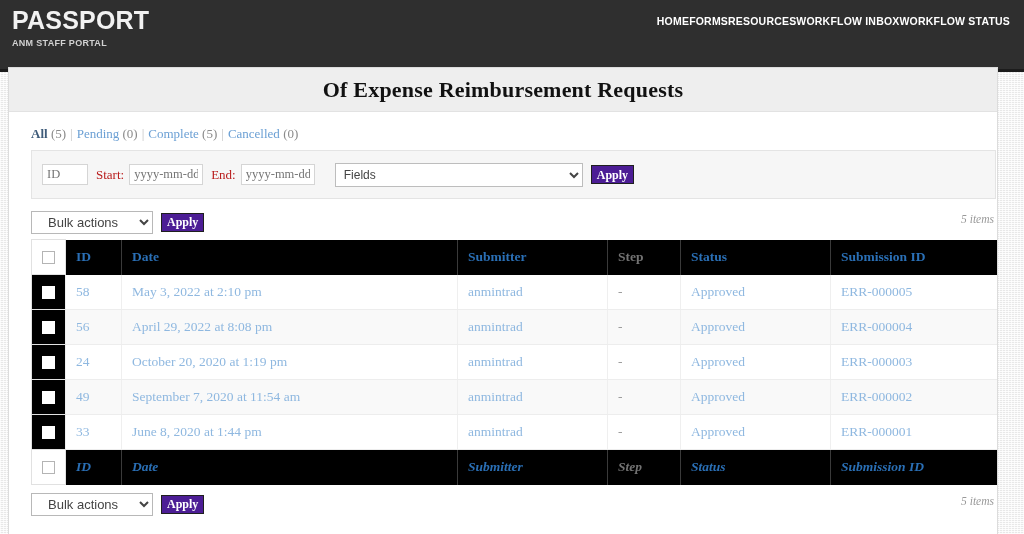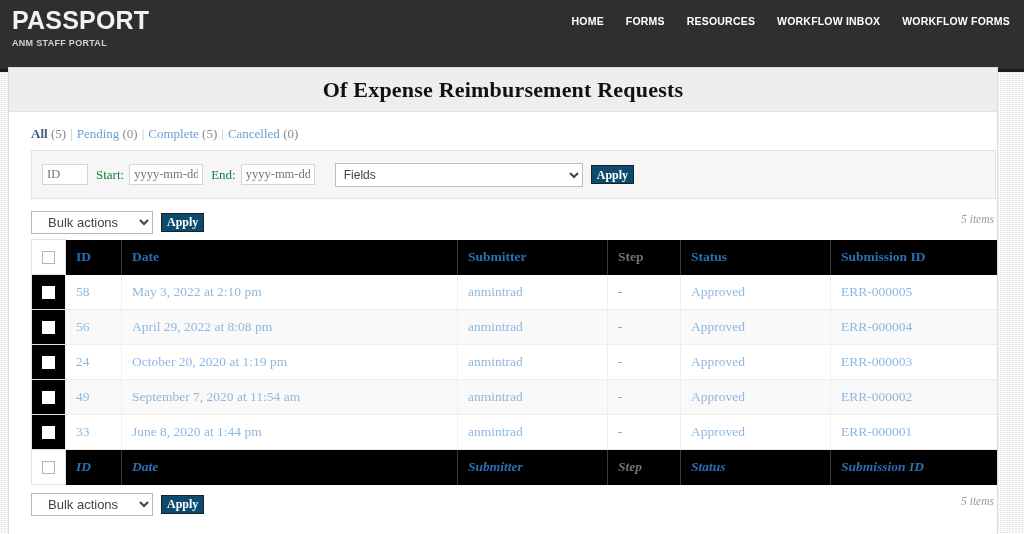--- a/index.html
+++ b/index.html
@@ -51,21 +51,20 @@
     font-size: 9px;
     color: #d2d2d2;
     letter-spacing: .3px;
     display: block;
     margin-top: 4px;
   }
   #mainmenu {
     position: absolute;
     right: 14px; top: 15px;
     display: flex;
-    gap: 22px;
     align-items: center;
   }
   #mainmenu .menu-link {
     font-family: "Liberation Sans", sans-serif;
     font-weight: bold;
     font-size: 10.5px;
     color: #ffffff;
     text-decoration: none;
     letter-spacing: .2px;
     white-space: nowrap;
@@ -130,21 +129,21 @@
     height: 49px;
     display: flex;
     align-items: center;
     padding: 0 10px;
     gap: 0px;
     width: 965px;
   }
   #filter-box .txt {
     font-family: "Liberation Serif", serif;
     font-size: 13px;
-    color: #15803d;
+    color: #b91c1c;
     margin: 0 5px 0 8px;
   }
   input.f-input {
     font-family: "Liberation Serif", serif;
     font-size: 12.5px;
     color: #555;
     height: 21px;
     border: 1px solid #d5d5d5;
     background: #fff;
     padding: 1px 4px;
@@ -162,21 +161,21 @@
     background: #fff;
     margin-left: 20px;
     padding: 1px 4px;
     outline: none;
   }
   button.apply-btn {
     font-family: "Liberation Serif", serif;
     font-weight: bold;
     font-size: 12px;
     color: #ffffff;
-    background: #0c4a6e;
+    background: #4c1d95;
     border: 1px solid #1f1f1f;
     height: 19px;
     padding: 0 5px;
     margin-left: 8px;
     cursor: pointer;
     line-height: 16px;
   }
 
   
   .tablenav {
@@ -300,21 +299,21 @@
   <div id="topbar">
     <div id="brand">
       <span class="site-title">PASSPORT</span>
       <span class="site-tagline">ANM STAFF PORTAL</span>
     </div>
     <nav id="mainmenu">
       <a class="menu-link">HOME</a>
       <a class="menu-link">FORMS</a>
       <a class="menu-link">RESOURCES</a>
       <a class="menu-link">WORKFLOW INBOX</a>
-      <a class="menu-link">WORKFLOW FORMS</a>
+      <a class="menu-link">WORKFLOW STATUS</a>
     </nav>
   </div>
 
   <div id="content">
 
     <div id="page-header">
       <h1 id="page-title">Of Expense Reimbursement Requests</h1>
     </div>
 
     <div id="body-area">

